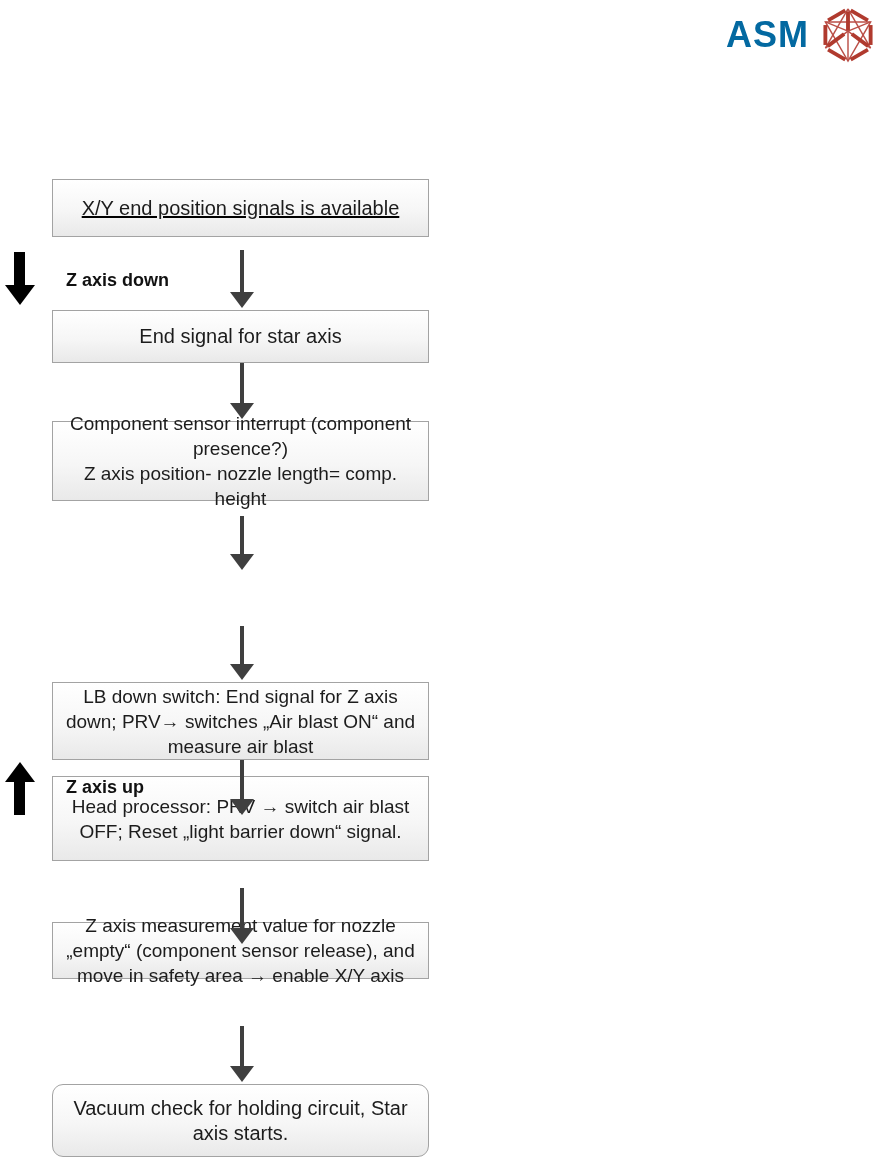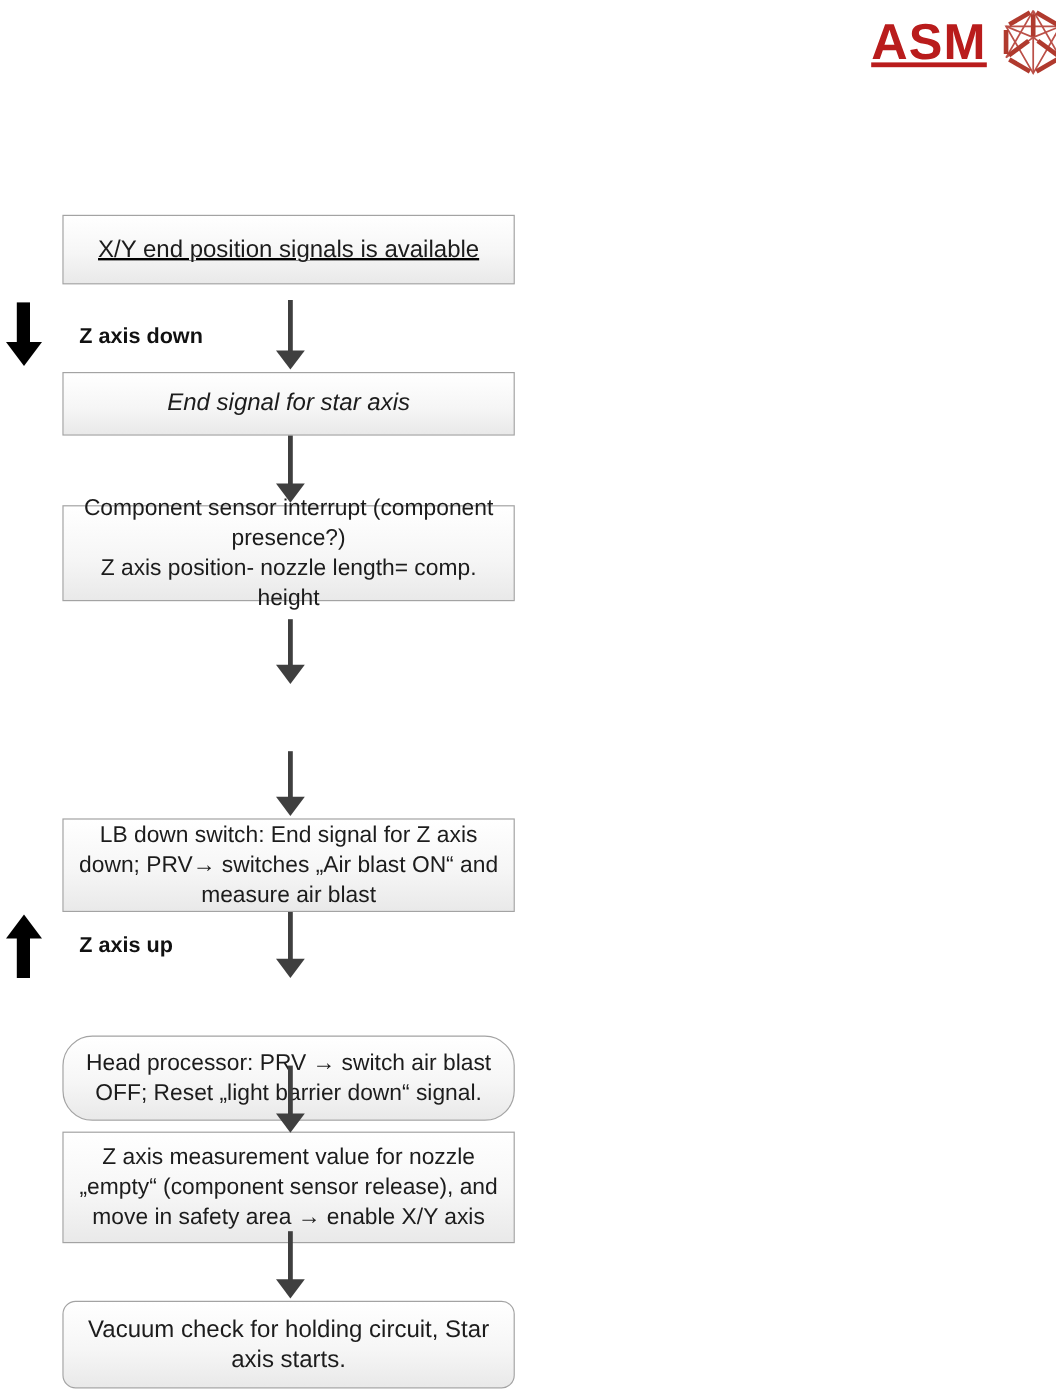--- a/index.html
+++ b/index.html
@@ -19,26 +19,25 @@
   
   .logo {
     position: absolute;
     left: 726px;
     top: 6px;
     display: flex;
     align-items: center;
     gap: 8px;
   }
   .logo-text {
-    font-size: 42px;
+    font-size: 36px;
     font-weight: 700;
     letter-spacing: 1px;
-    color: #b91c1c;
+    color: #0369a1;
     line-height: 56px;
-    text-decoration: underline;
   }
   .logo-icon svg { display: block; }
 
   
   .flow-box {
     position: absolute;
     left: 52px;
     width: 377px;
     box-sizing: border-box;
     border: 1px solid #a3a3a3;
@@ -158,44 +157,44 @@
           <line x1="53" y1="41.5" x2="36" y2="29"></line>
         </g>
       </svg>
     </div>
   </div>
 
   <div class="flow-box box-a" style="top:179px; height:58px;text-decoration:underline;">
     <span class="box-text">X/Y end position signals is available</span>
   </div>
 
-  <div class="flow-box box-a" style="top:310px; height:53px;font-style:italic;">
+  <div class="flow-box box-a" style="top:310px; height:53px;">
     <span class="box-text">End signal for star axis</span>
   </div>
 
   <div class="flow-box box-b" style="top:421px; height:80px;">
     <span class="box-text">Component sensor interrupt (component
 presence?)
 Z axis position- nozzle length= comp.
 height</span>
   </div>
 
 
   <div class="flow-box box-b" style="top:682px; height:78px;">
     <span class="box-text">LB down switch: End signal for Z axis
 down; PRV→ switches „Air blast ON“ and
 measure air blast</span>
   </div>
 
-  <div class="flow-box box-b" style="top:863px; height:71px;border-radius:25px;">
+  <div class="flow-box box-b" style="top:776px; height:85px;">
     <span class="box-text">Head processor: PRV → switch air blast
 OFF; Reset „light barrier down“ signal.</span>
   </div>
 
-  <div class="flow-box box-b" style="top:943px; height:93px;">
+  <div class="flow-box box-b" style="top:922px; height:57px;">
     <span class="box-text">Z axis measurement value for nozzle
 „empty“ (component sensor release), and
 move in safety area → enable X/Y axis</span>
   </div>
 
   <div class="flow-box box-a" style="top:1084px; height:73px;border-radius:11px;">
     <span class="box-text">Vacuum check for holding circuit, Star
 axis starts.</span>
   </div>
 

